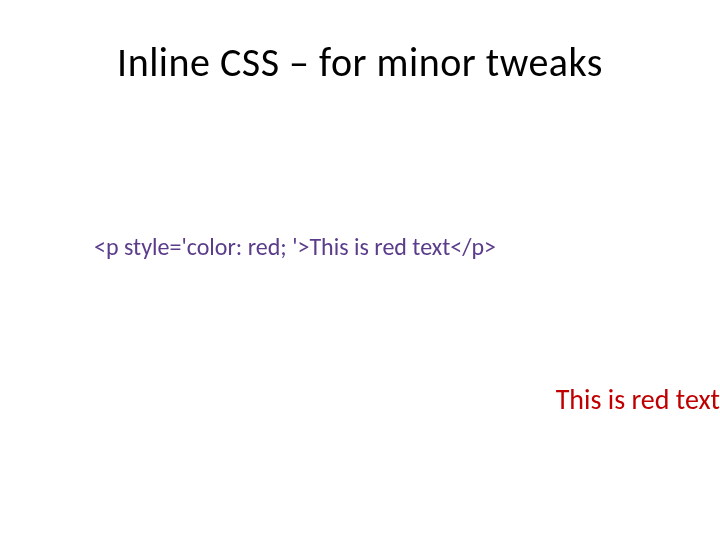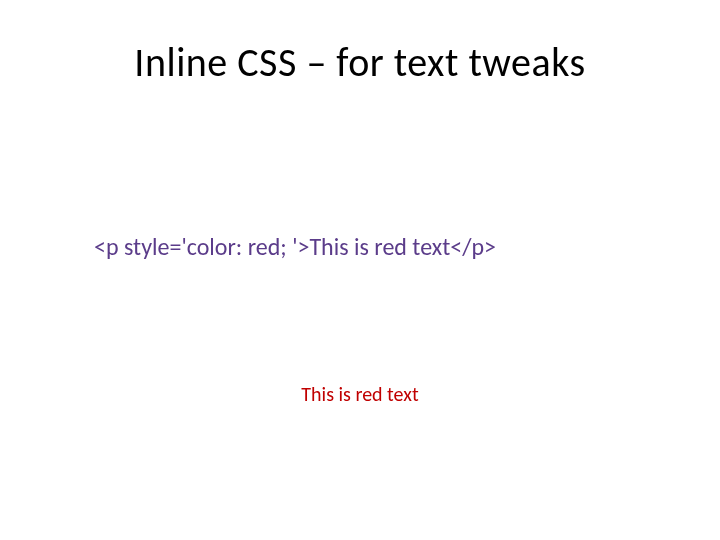--- a/index.html
+++ b/index.html
@@ -31,26 +31,26 @@
       left: 94px;
       font-size: 24px;
       font-weight: 400;
       color: #5b3c8a;
     }
     .output-line {
       position: absolute;
       top: 382px;
       left: 0;
       right: 0;
-      text-align: center;
-      font-size: 20px;
+      text-align: right;
+      font-size: 28px;
       font-weight: 400;
       color: #c00000;
     }
   </style>
 </head>
 <body>
 
-<h1 class="slide-title">Inline CSS – for text tweaks</h1>
+<h1 class="slide-title">Inline CSS – for minor tweaks</h1>
 
 <div class="code-line">&lt;p style='color: red; '&gt;This is red text&lt;/p&gt;</div>
 
 <div class="output-line">This is red text</div>
 
 </body></html>

